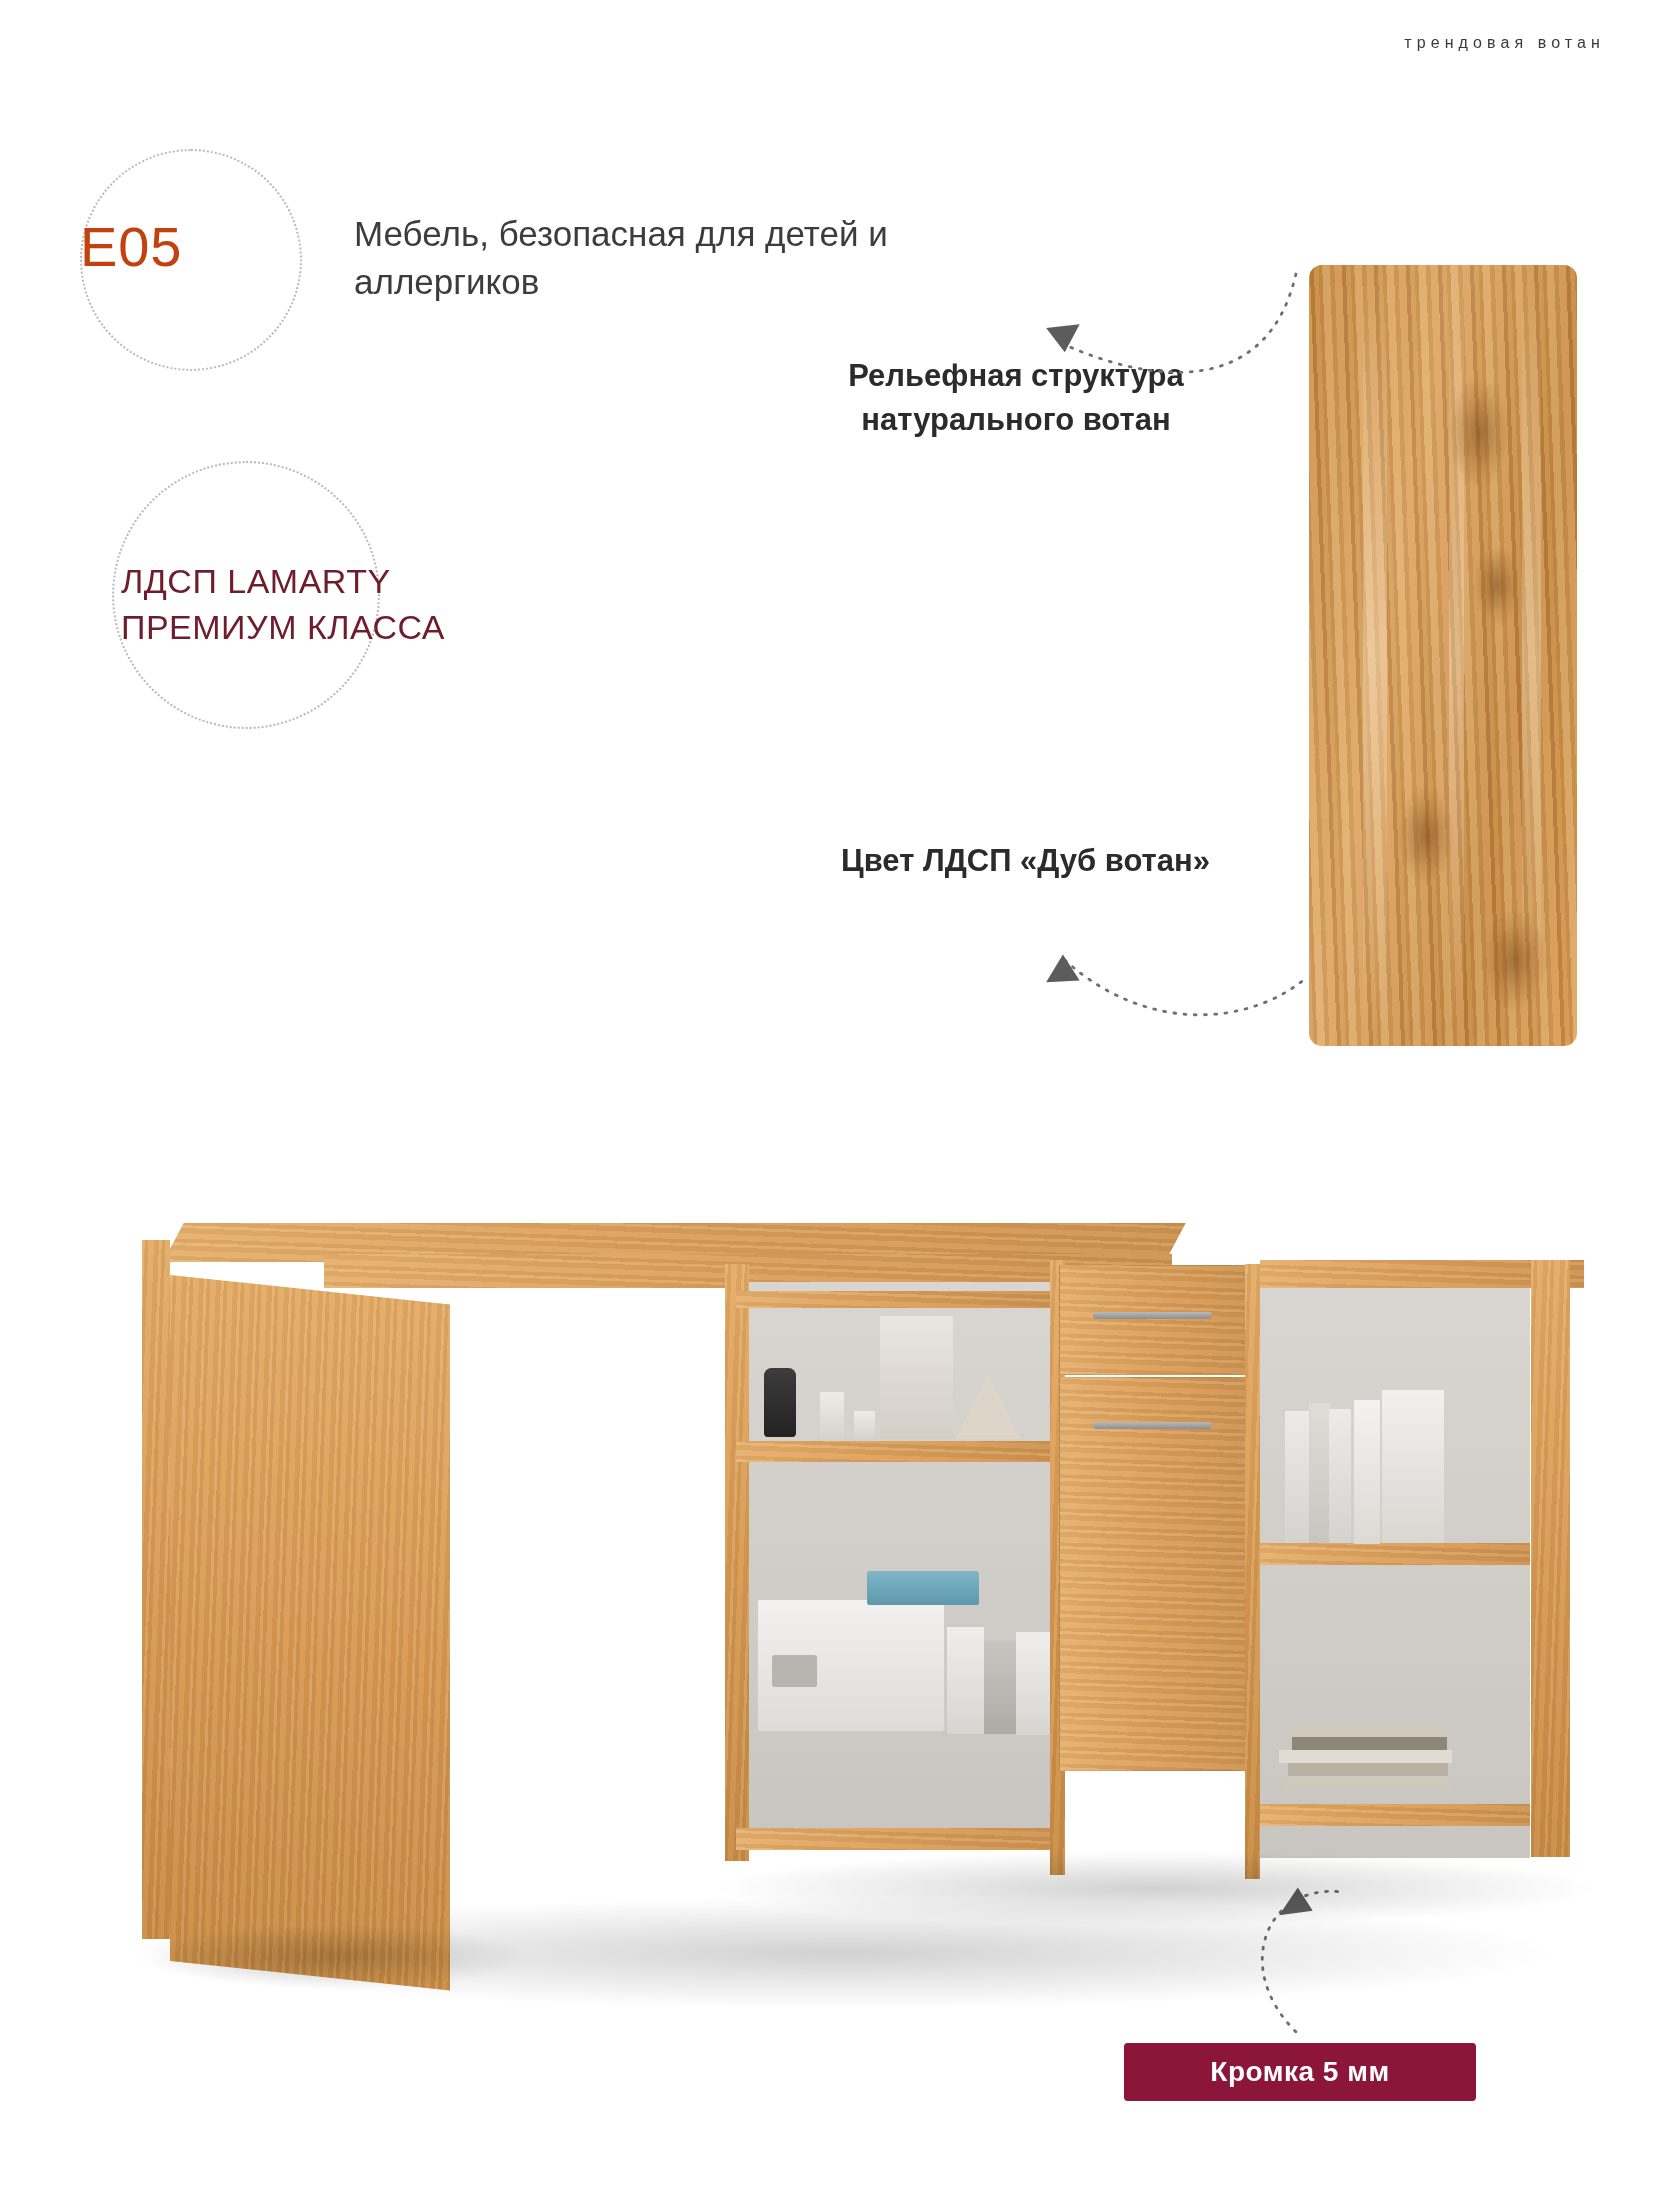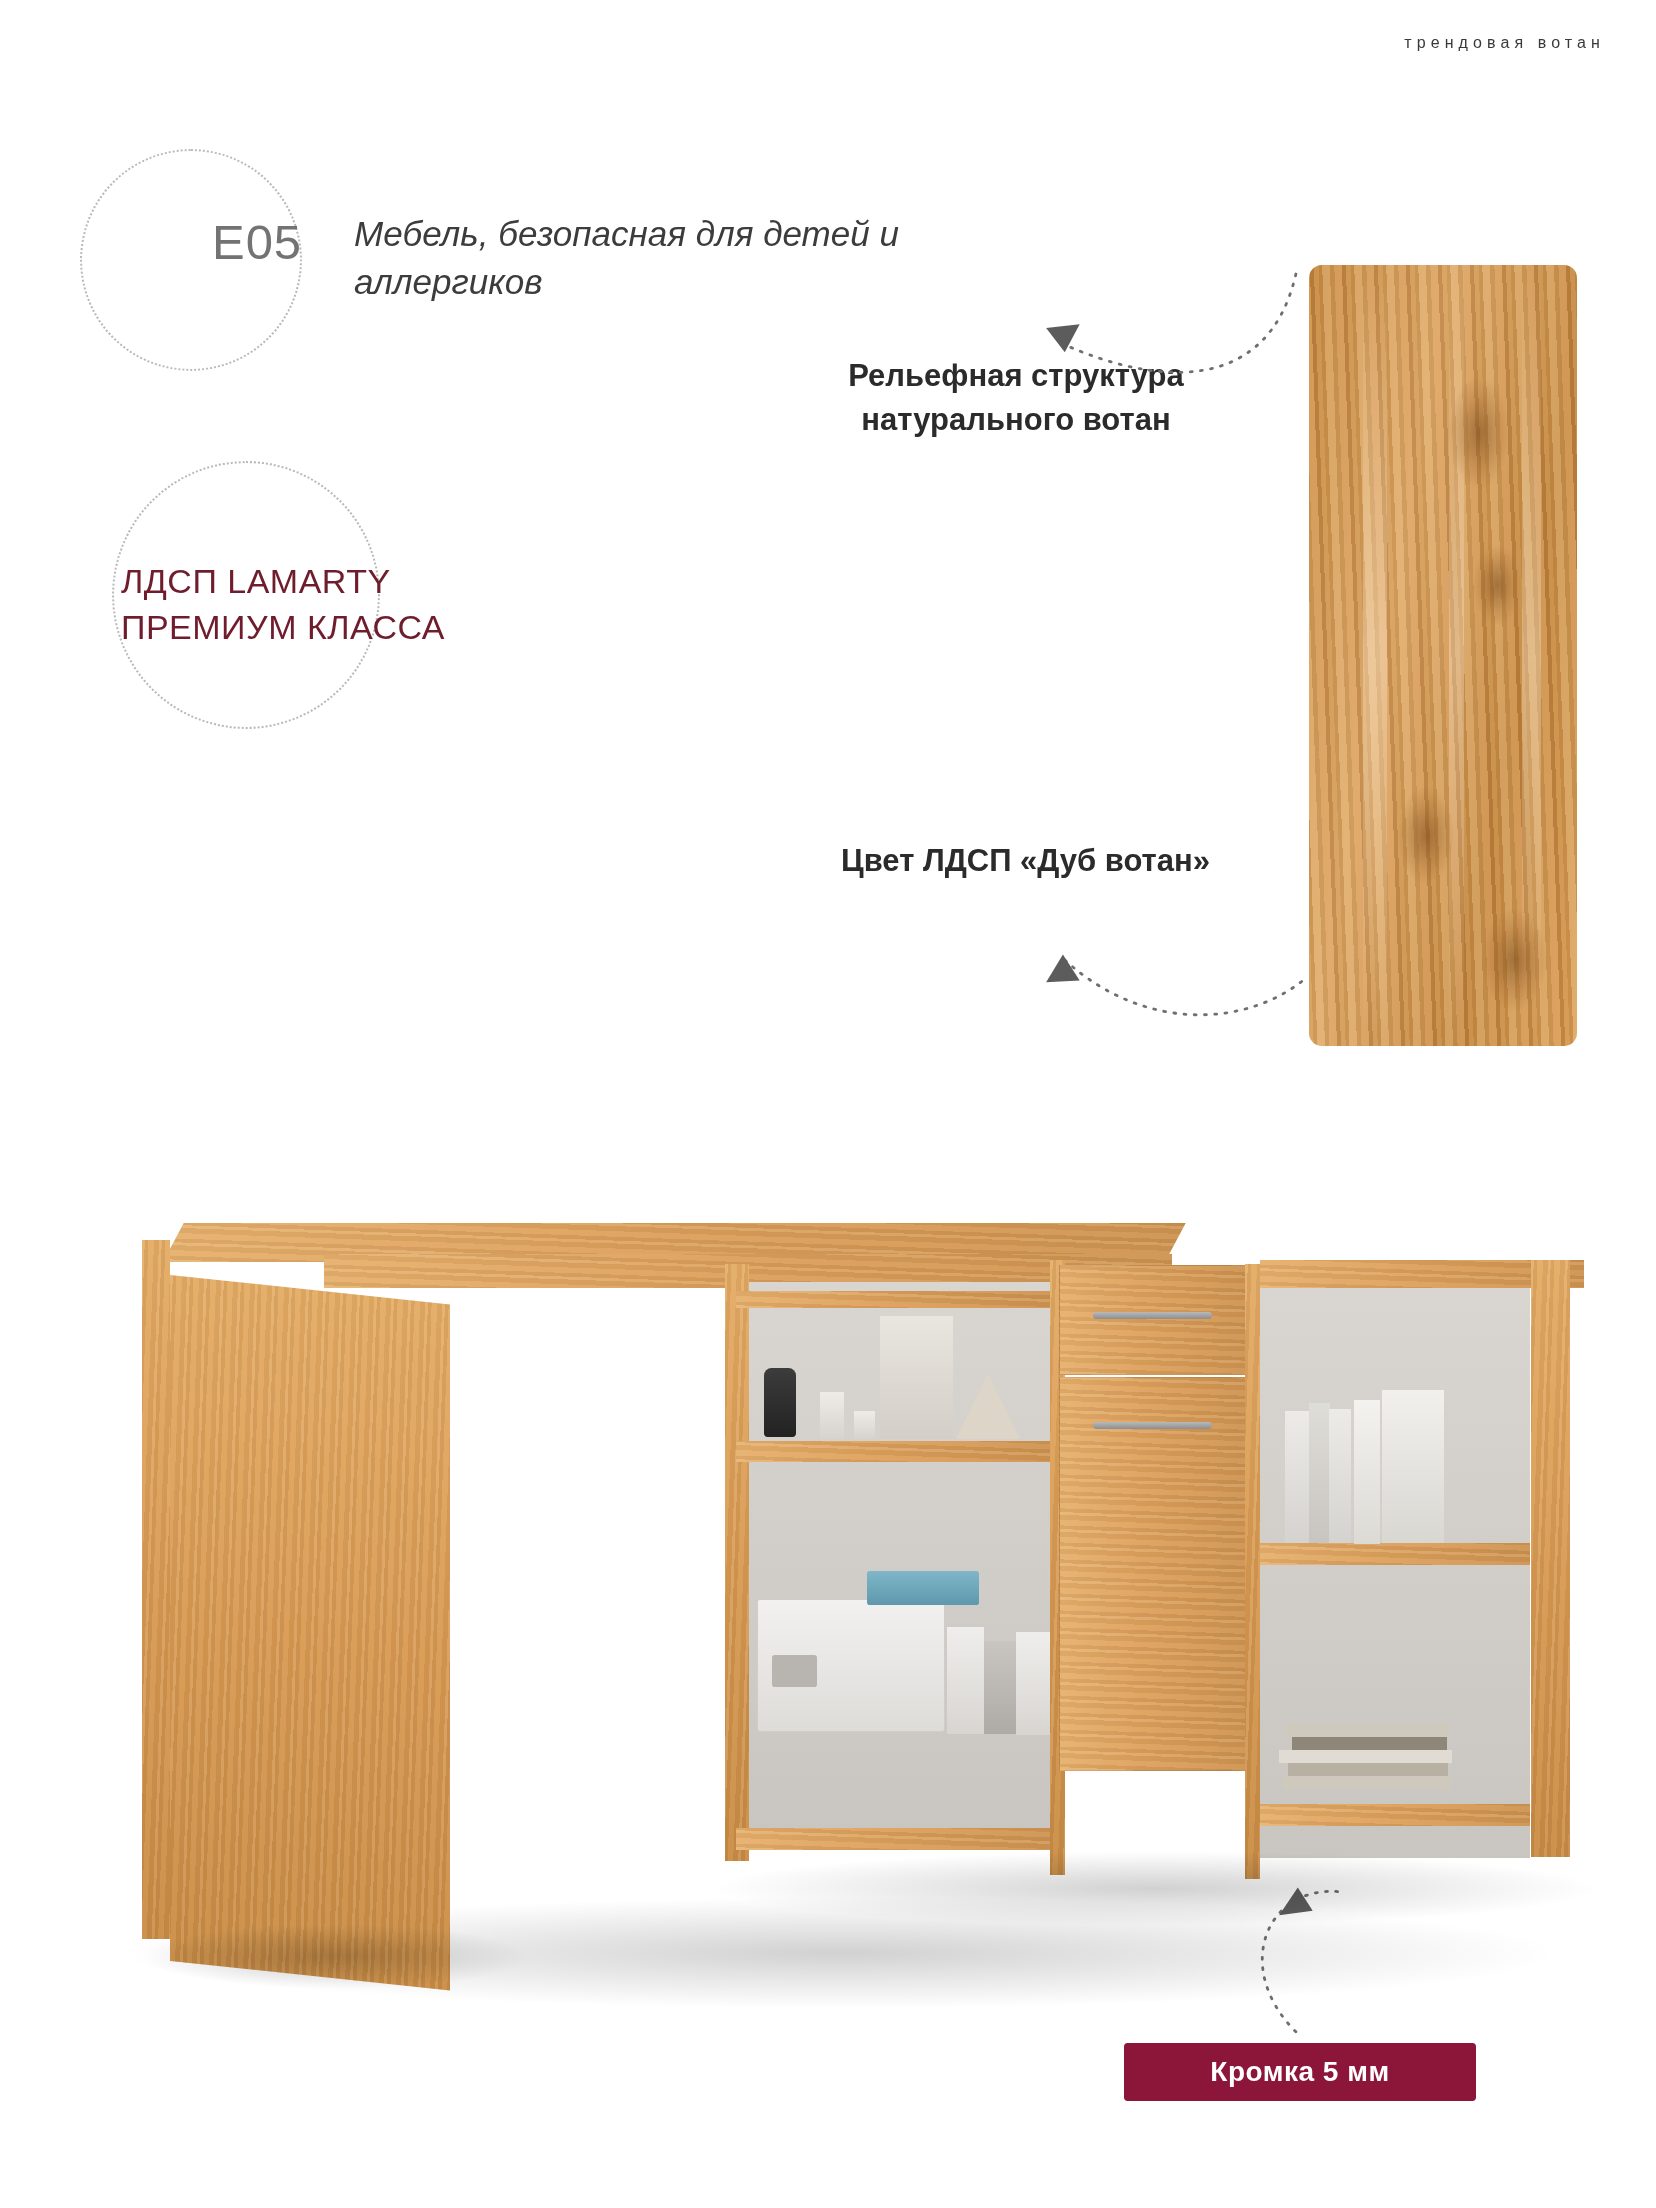--- a/index.html
+++ b/index.html
@@ -61,35 +61,34 @@
     top: 461px;
     width: 268px;
     height: 268px;
   }
 
   .e05-label {
     position: absolute;
     left: 80px;
     top: 214px;
     width: 222px;
-    text-align: right;
-    font-size: 49px;
-    color: #737373;
+    text-align: left;
+    font-size: 56px;
+    color: #c2410c;
     letter-spacing: 0.9px;
   }
 
   .headline-safe {
     position: absolute;
     left: 354px;
     top: 210px;
     width: 597px;
     font-size: 35px;
     line-height: 1.38;
     color: #3c3c3c;
-    font-style: italic;
   }
 
   .lamarty-text {
     position: absolute;
     left: 121px;
     top: 559px;
     width: 522px;
     font-size: 34px;
     line-height: 1.35;
     color: #6f1d2c;

